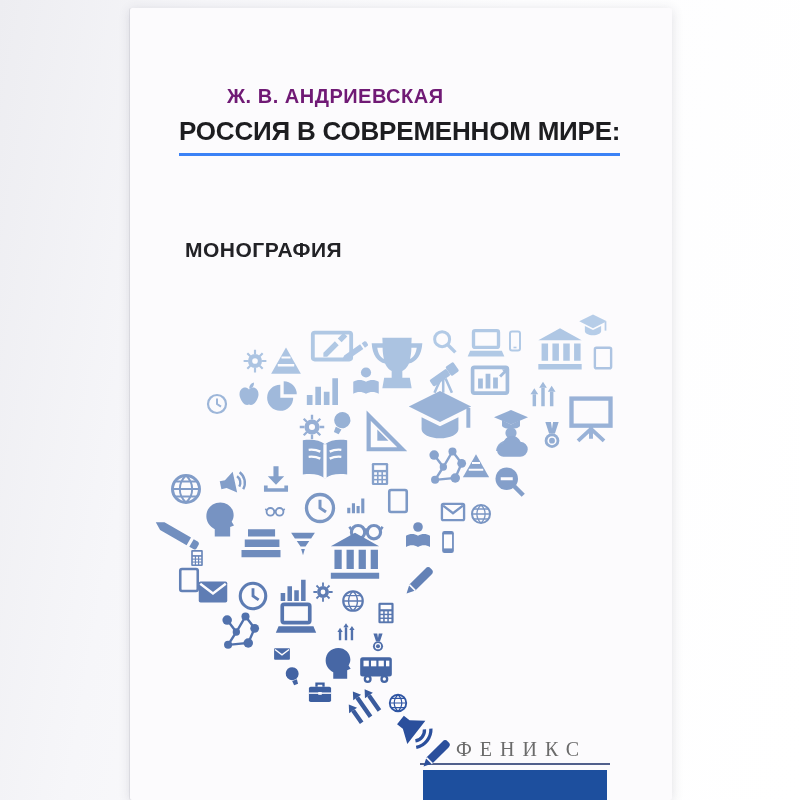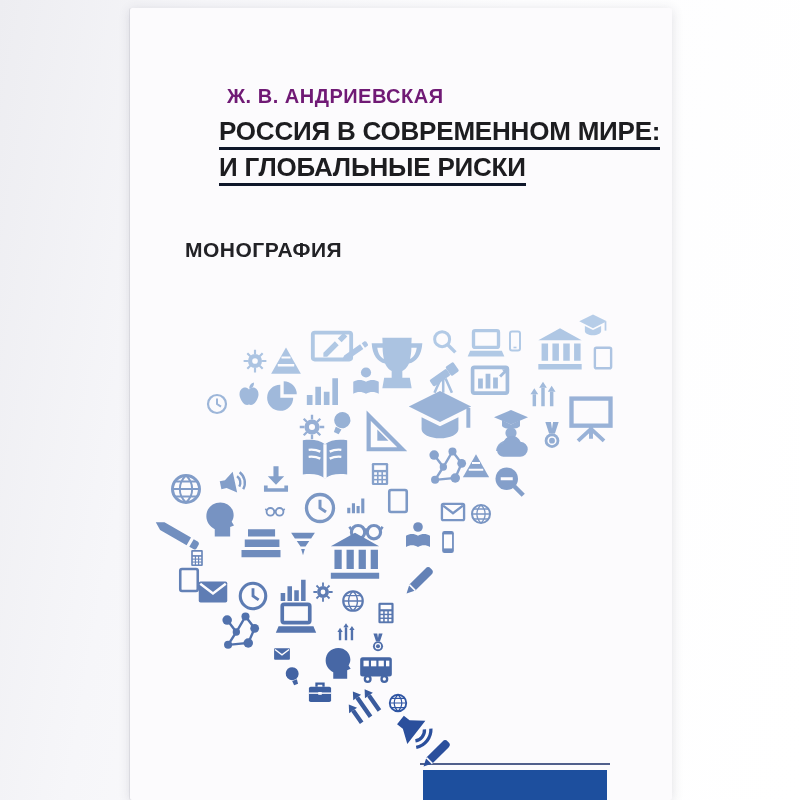--- a/index.html
+++ b/index.html
@@ -15,21 +15,21 @@
   }
   .author{
     position:absolute;left:57px;top:77px;
     font-size:20px;font-weight:bold;letter-spacing:.5px;
     color:#701a75;white-space:nowrap;margin-left:40px;
   }
   .title{position:absolute;left:49px;top:110px;}
   .title-line{
     display:table;font-size:26px;font-weight:bold;line-height:26px;
     color:#1d1d20;letter-spacing:-0.2px;white-space:nowrap;
-    padding-bottom:3px;border-bottom:3px solid #0f172a;margin-bottom:4px;margin-left:40px;
+    padding-bottom:9px;border-bottom:3px solid #3b82f6;margin-bottom:4px;
   }
   .subtitle{
     position:absolute;left:55px;top:218px;
     font-size:21px;font-weight:bold;color:#222226;letter-spacing:.5px;margin-top:12px;
   }
   .collage{position:absolute;left:0;top:0;z-index:3;}
   .publisher-name{
     position:absolute;left:326px;top:730px;z-index:2;
     font-family:"Liberation Serif",serif;font-size:20px;color:#6b6b6b;
     letter-spacing:8px;white-space:nowrap;
@@ -45,25 +45,25 @@
 </style>
 </head>
 <body>
 
 <div class="book">
 
   <div class="author">Ж. В. АНДРИЕВСКАЯ</div>
 
   <div class="title">
     <div class="title-line">РОССИЯ В СОВРЕМЕННОМ МИРЕ:</div>
-    <div class="title-line">И ГЛОБАЛЬНЫЕ РИСКИ</div>
   </div>
 
   <div class="subtitle">МОНОГРАФИЯ</div>
 
+  <div class="publisher-name">ФЕНИКС</div>
   <div class="publisher-rule"></div>
   <div class="publisher-banner"></div>
 
   <svg class="collage" width="542" height="792" viewBox="130 8 542 792" xmlns="http://www.w3.org/2000/svg">
     <defs>
       <symbol id="gear" viewBox="0 0 24 24">
           <circle cx="12" cy="12" r="6.5"></circle>
           <circle cx="12" cy="12" r="2.6" fill="#fdfcfe"></circle>
           <path d="M11 1.5h2v4h-2zM11 18.5h2v4h-2zM1.5 11h4v2h-4zM18.5 11h4v2h-4zM4.2 5.6l1.4-1.4 2.8 2.8L7 8.4zM15.6 17l1.4-1.4 2.8 2.8-1.4 1.4zM4.2 18.4L7 15.6l1.4 1.4-2.8 2.8zM15.6 7l2.8-2.8 1.4 1.4L17 8.4z"></path>
         </symbol>

